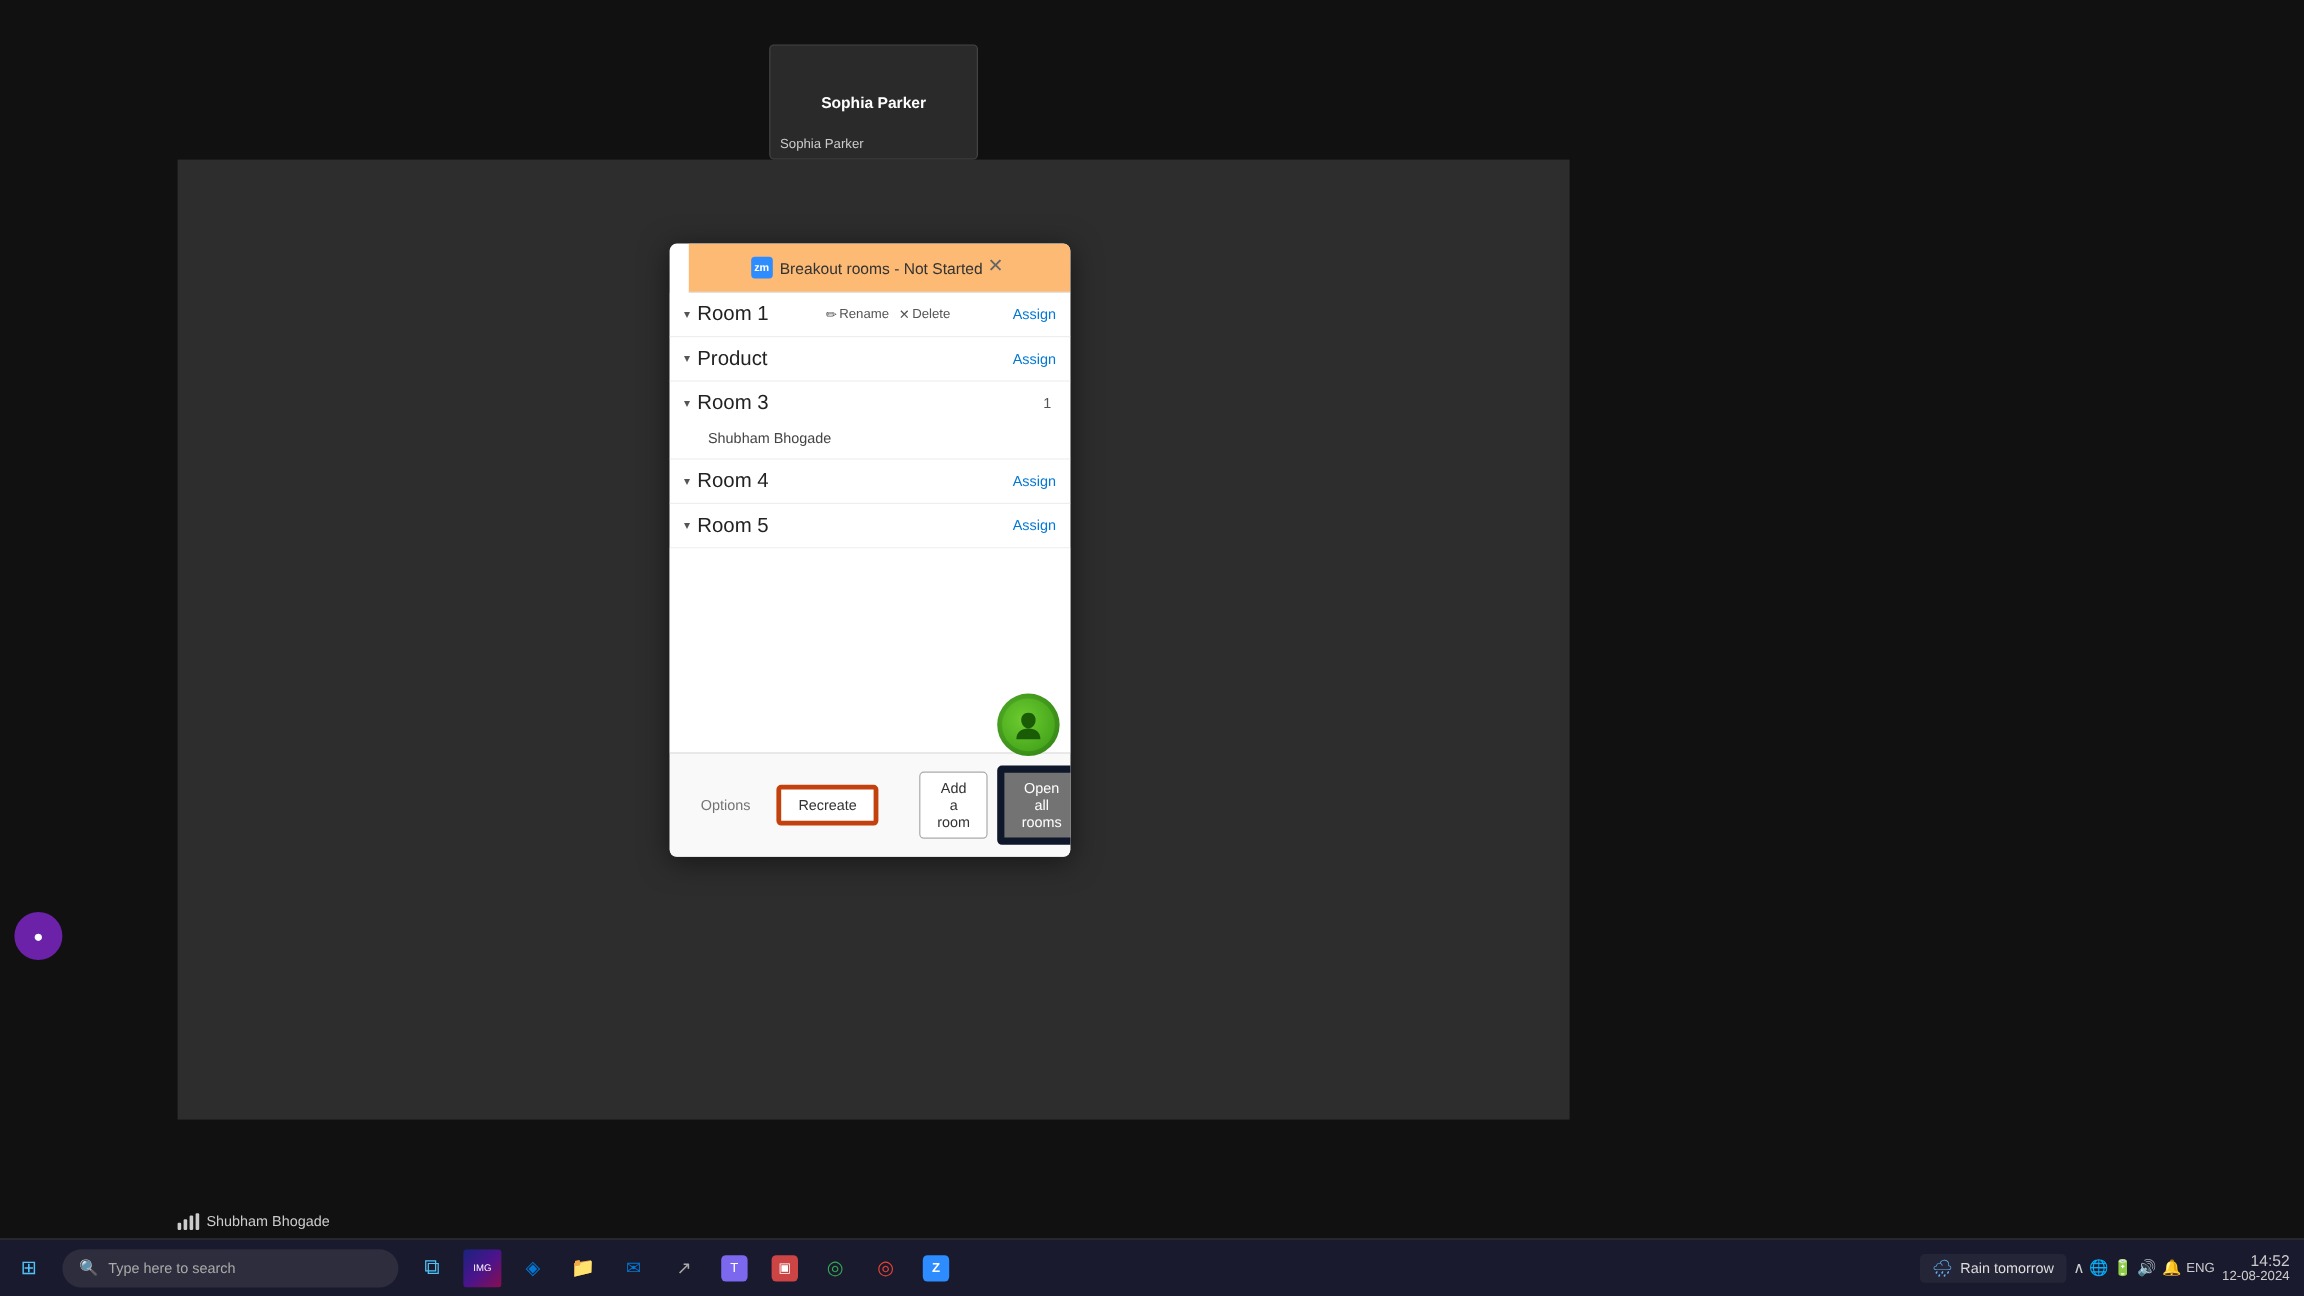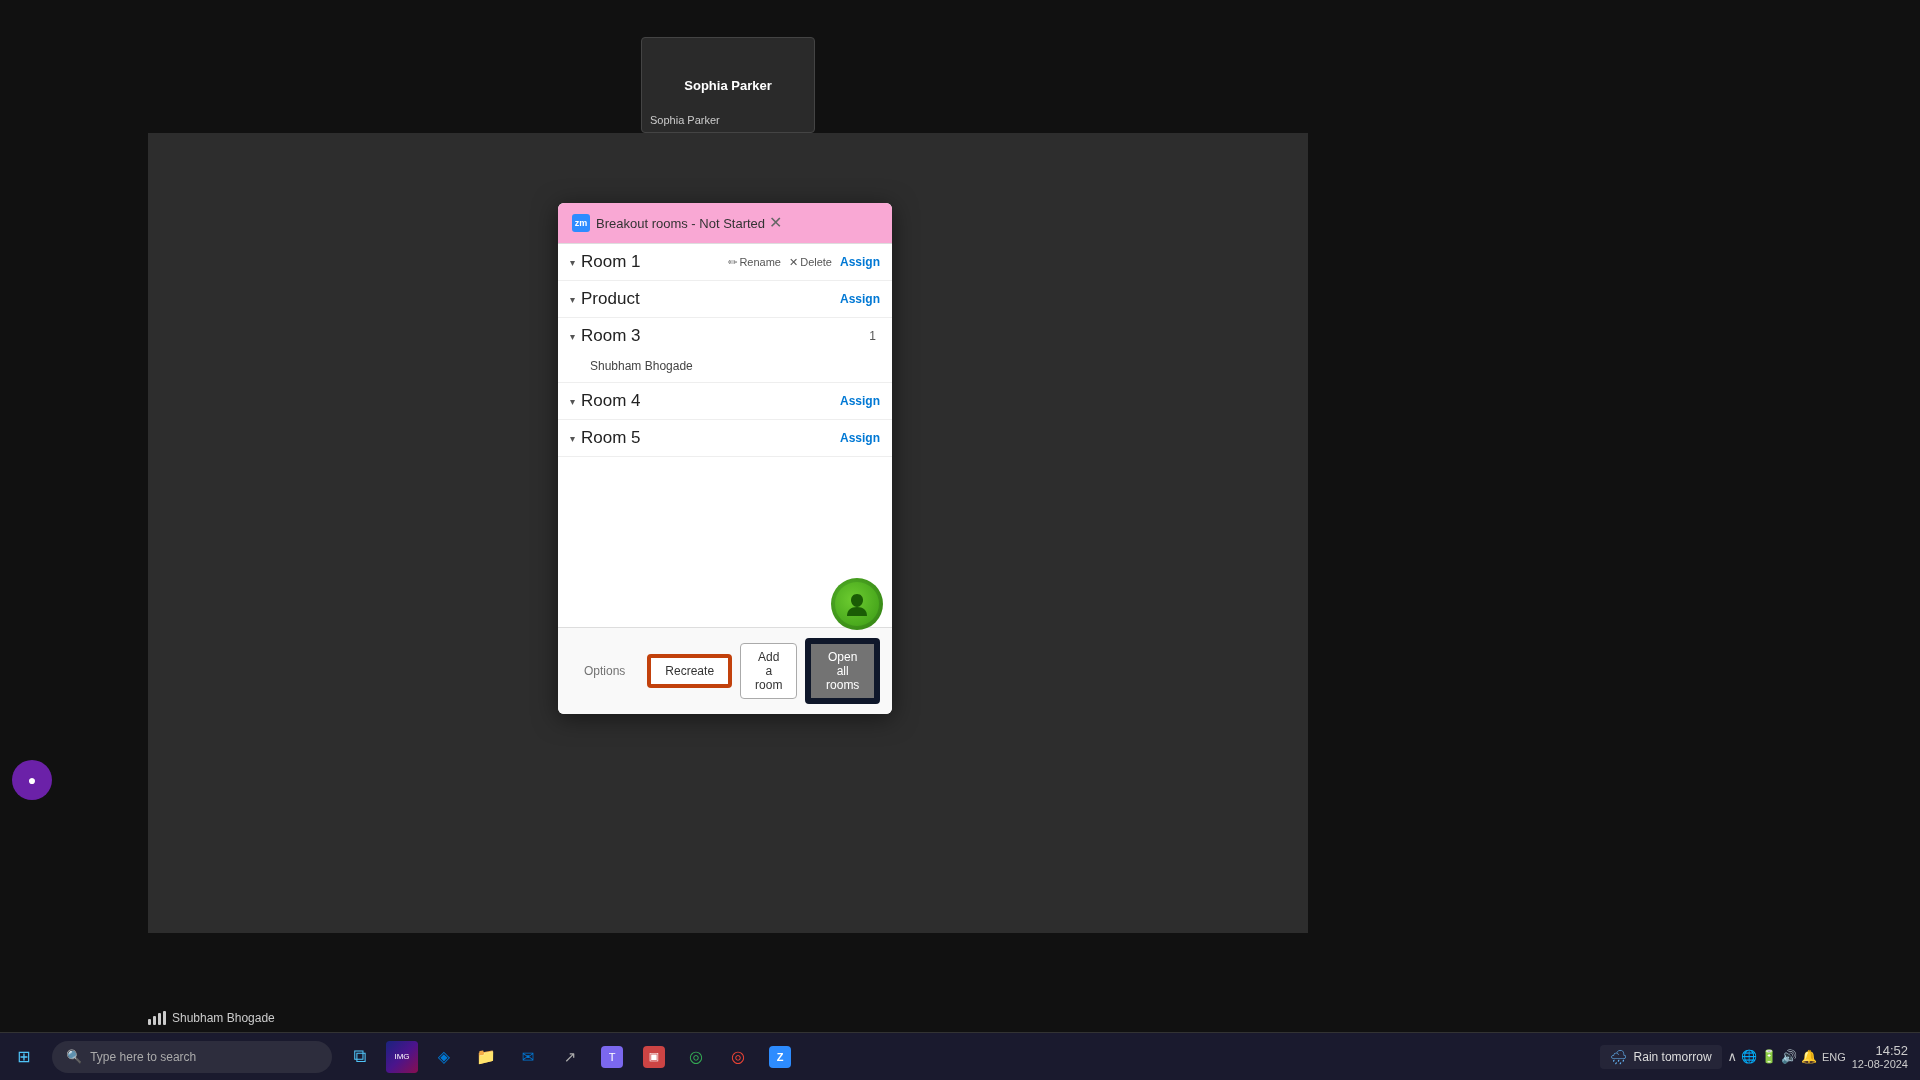--- a/index.html
+++ b/index.html
@@ -68,24 +68,25 @@
       width: 334px;
       background: #fff;
       border-radius: 6px;
       box-shadow: 0 4px 24px rgba(0,0,0,0.5);
       overflow: hidden;
     }
 
     .modal-header {
       display: flex;
       align-items: center;
-      justify-content: flex-start;
+      justify-content: center;
       padding: 10px 14px;
-      background: #f9a8d4;
+      background: #fdba74;
       border-bottom: 1px solid #ddd;
+      margin-left: 16px;
     }
     .modal-header-left {
       display: flex;
       align-items: center;
       gap: 6px;
     }
     .zoom-icon {
       width: 18px;
       height: 18px;
       background: #2D8CFF;
@@ -164,24 +165,25 @@
       cursor: pointer;
       display: flex;
       align-items: center;
       gap: 2px;
     }
 
     .assign-btn {
       font-size: 12px;
       color: #0078d4;
       cursor: pointer;
-      font-weight: 700;
+      font-weight: 400;
       background: none;
       border: none;
       padding: 0;
+      margin-left: 44px;
     }
 
     .room-count {
       font-size: 12px;
       color: #555;
       margin-right: 4px;
     }
 
     .participant-sub-row {
       padding: 2px 12px 8px 32px;
@@ -229,20 +231,21 @@
     .btn-recreate {
       background: #fff;
       border: 4px solid #c2410c;
       color: #333;
     }
 
     .btn-add-room {
       background: #fff;
       border: 1px solid #aaa;
       color: #333;
+      margin-left: 26px;
     }
 
     .btn-open-all {
       background: #737373;
       border: 6px solid #0f172a;
       color: #fff;
     }
 
     
     .floating-avatar {

